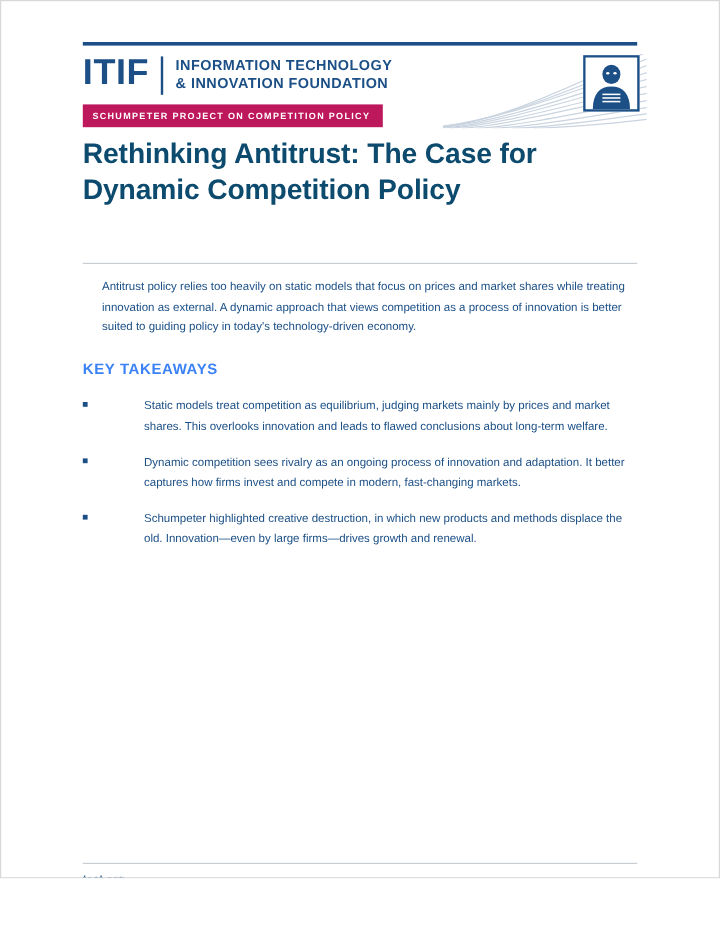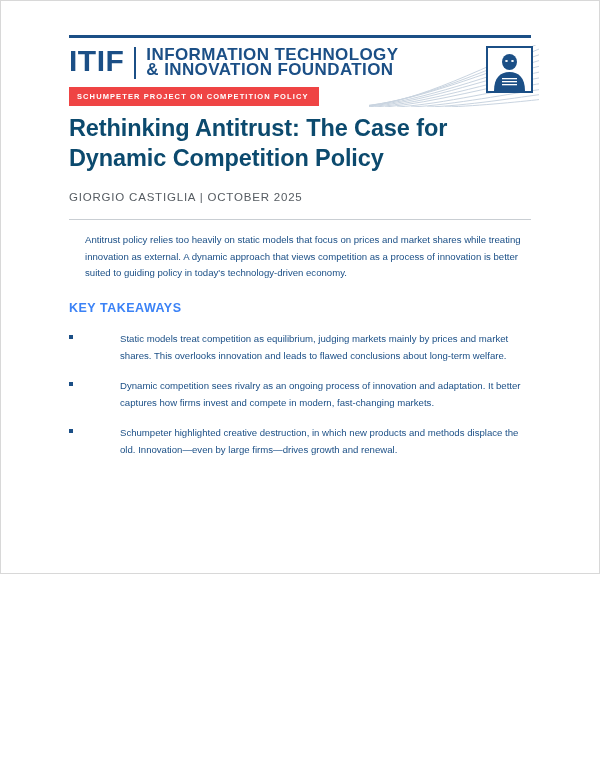--- a/index.html
+++ b/index.html
@@ -7,21 +7,21 @@
     padding: 0;
     background: #ffffff;
   }
   body {
     font-family: "Liberation Sans", sans-serif;
     -webkit-font-smoothing: antialiased;
   }
   .page {
     position: relative;
     width: 600px;
-    height: 574px;
+    height: 732px;
     margin: 0 auto;
     background: #ffffff;
     border: 1px solid #d8d8d8;
     box-sizing: border-box;
     overflow: hidden;
   }
   
   .header-rule {
     position: absolute;
     left: 68px;
@@ -56,31 +56,31 @@
   .logo-divider {
     width: 2px;
     background: #1b4f86;
     height: 32px;
     margin-right: 10px;
     margin-top: 2px;
   }
   .logo-words {
     color: #1b4f86;
     font-weight: bold;
-    font-size: 17px;
+    font-size: 12px;
     letter-spacing: 0.4px;
     line-height: 15px;
     text-transform: uppercase;
     padding-top: 2px;
   }
   .tagline {
     position: absolute;
     left: 0;
     top: 42px;
-    background: #ef4444;
+    background: #be185d;
     color: #ffffff;
     font-size: 7.5px;
     font-weight: bold;
     letter-spacing: 1.1px;
     padding: 5px 10px 5px 8px;
     text-transform: uppercase;
     white-space: nowrap;
   }
   .swoosh {
     position: absolute;
@@ -241,21 +241,20 @@
         <ellipse cx="24.5" cy="13" rx="1.4" ry="1.1"></ellipse>
         <rect x="14" y="30" width="15" height="1.3"></rect>
         <rect x="14" y="33" width="15" height="1.3"></rect>
         <rect x="14" y="36" width="15" height="1.3"></rect>
       </g>
     </svg>
   </div>
 
   <div class="title">Rethinking Antitrust: The Case for Dynamic Competition Policy</div>
 
-  <div class="byline">GIORGIO CASTIGLIA  |  OCTOBER 2025</div>
 
   <div class="divider"></div>
 
   <div class="abstract">Antitrust policy relies too heavily on static models that focus on prices and market shares while treating innovation as external. A dynamic approach that views competition as a process of innovation is better suited to guiding policy in today's technology-driven economy.</div>
 
   <div class="kt-heading">KEY TAKEAWAYS</div>
 
   <div class="takeaways">
     <div class="takeaway">
       <div class="bullet">

